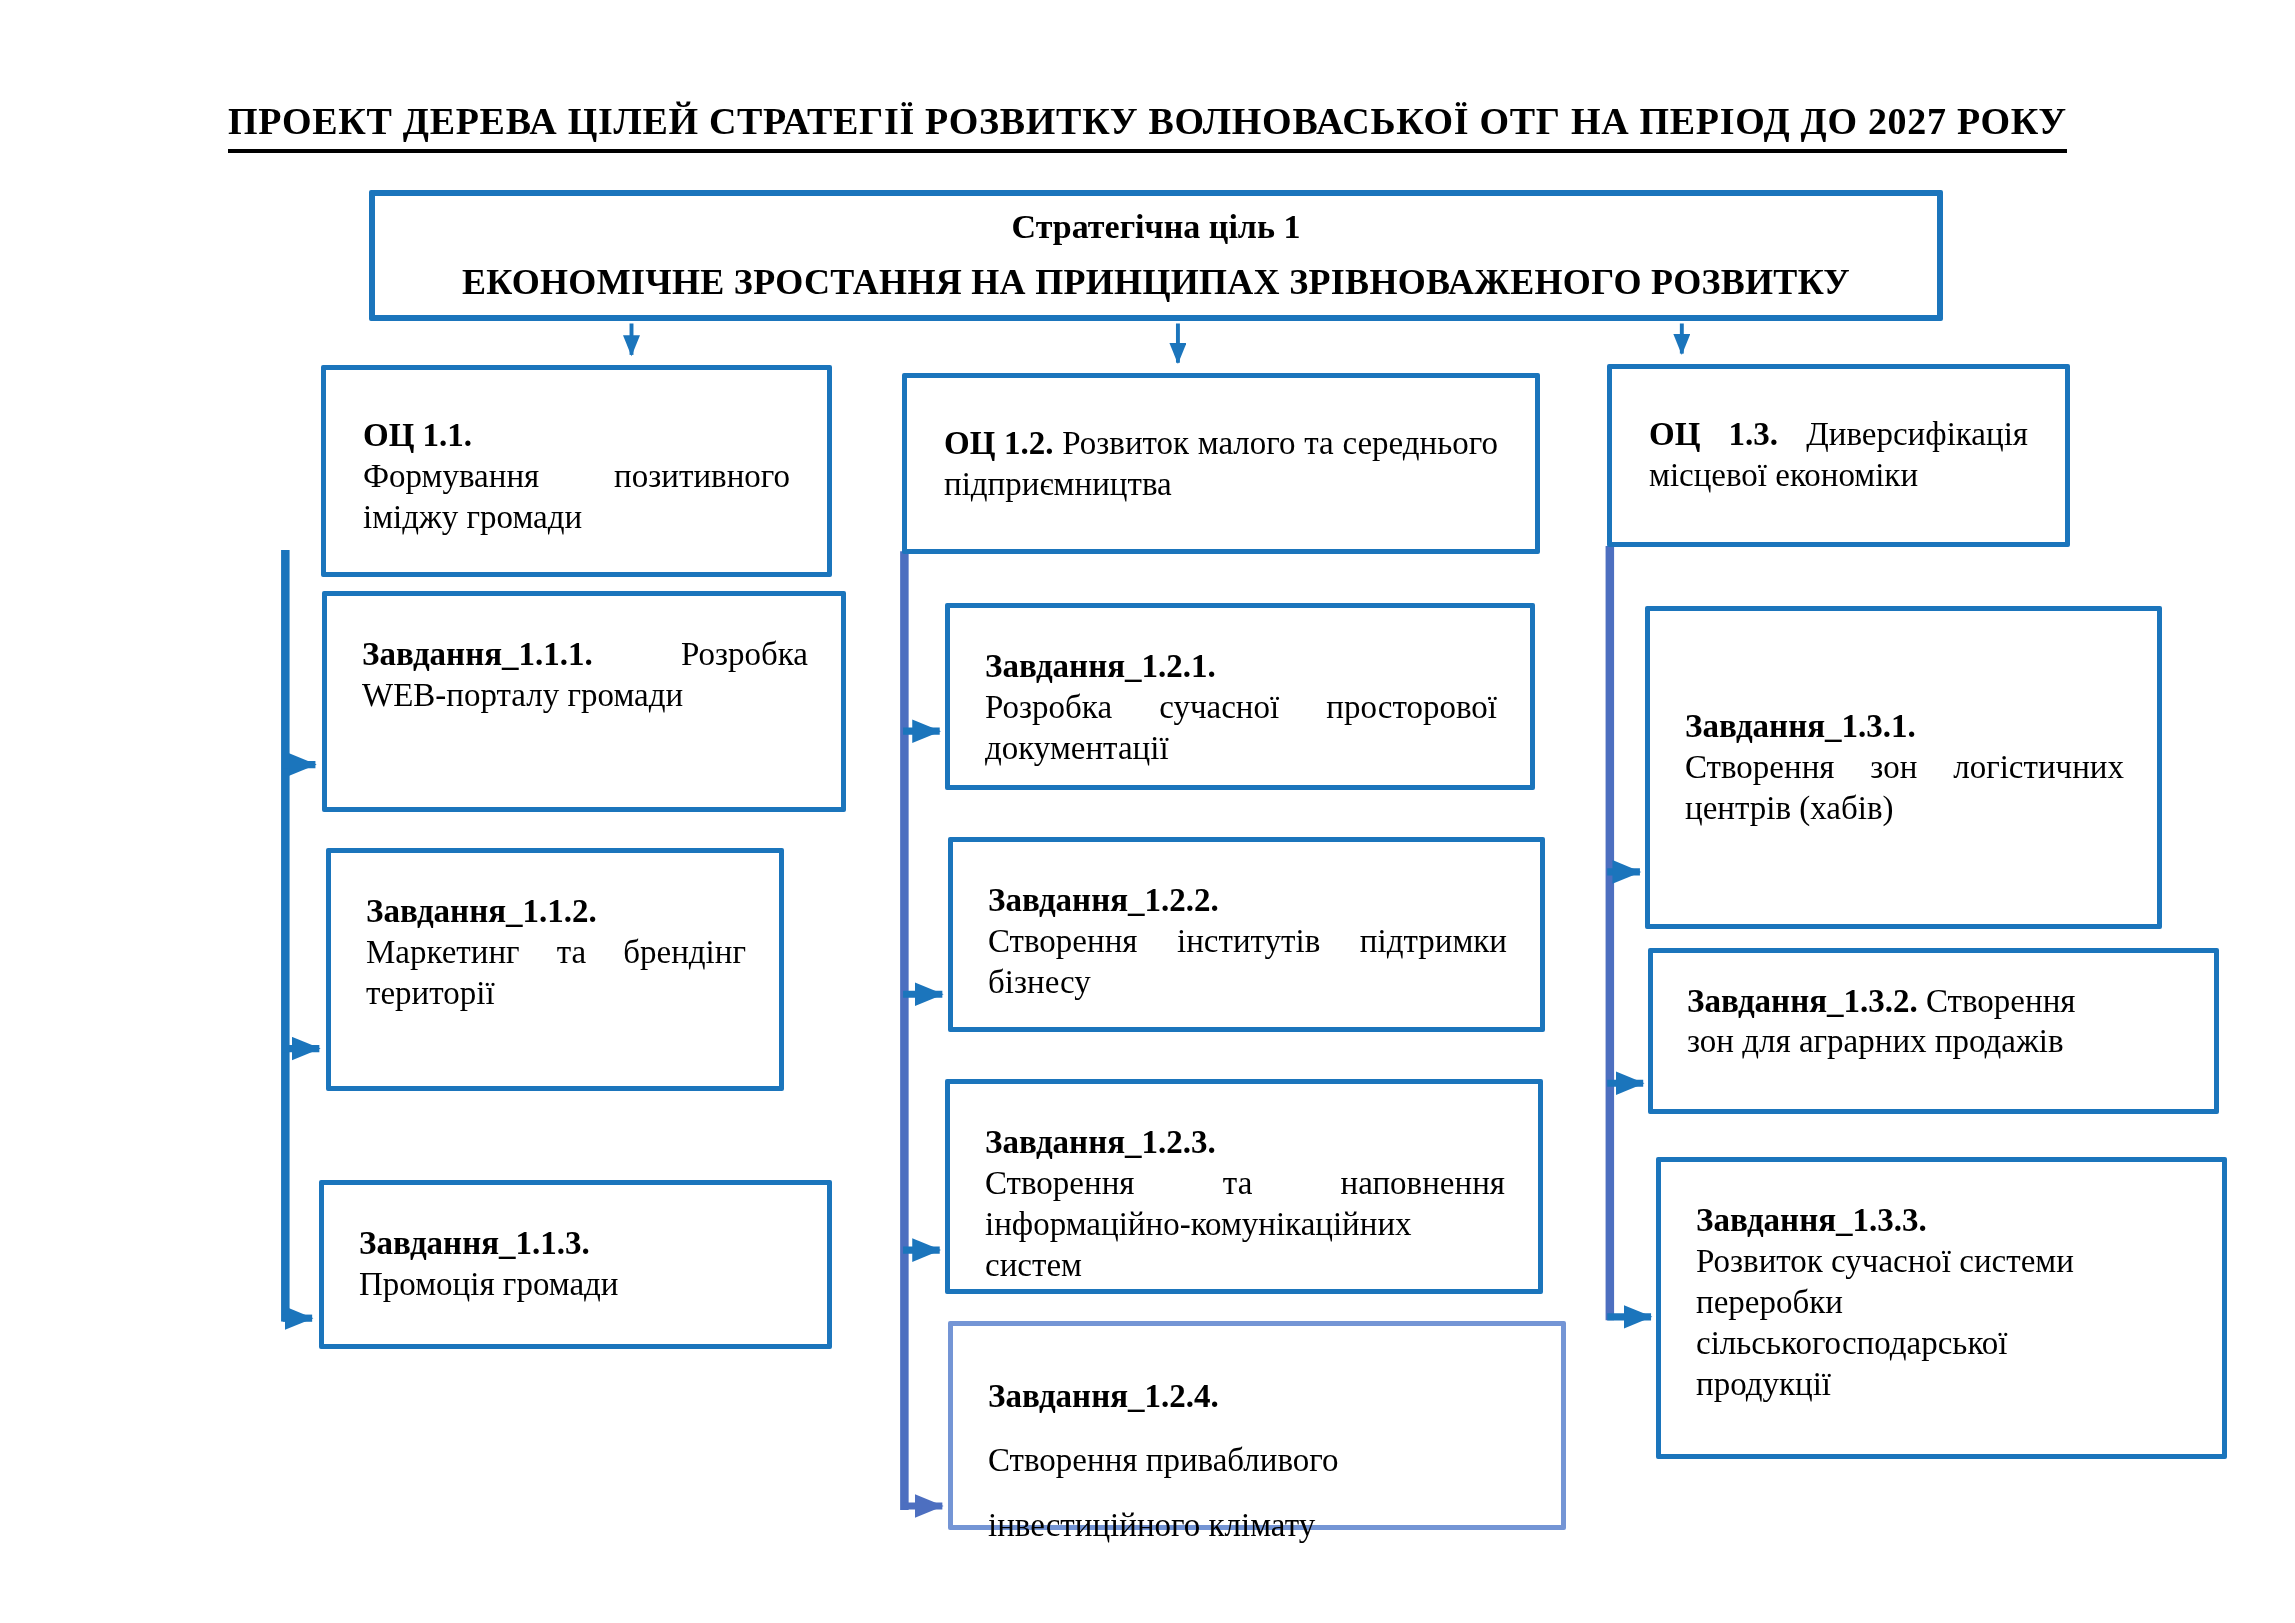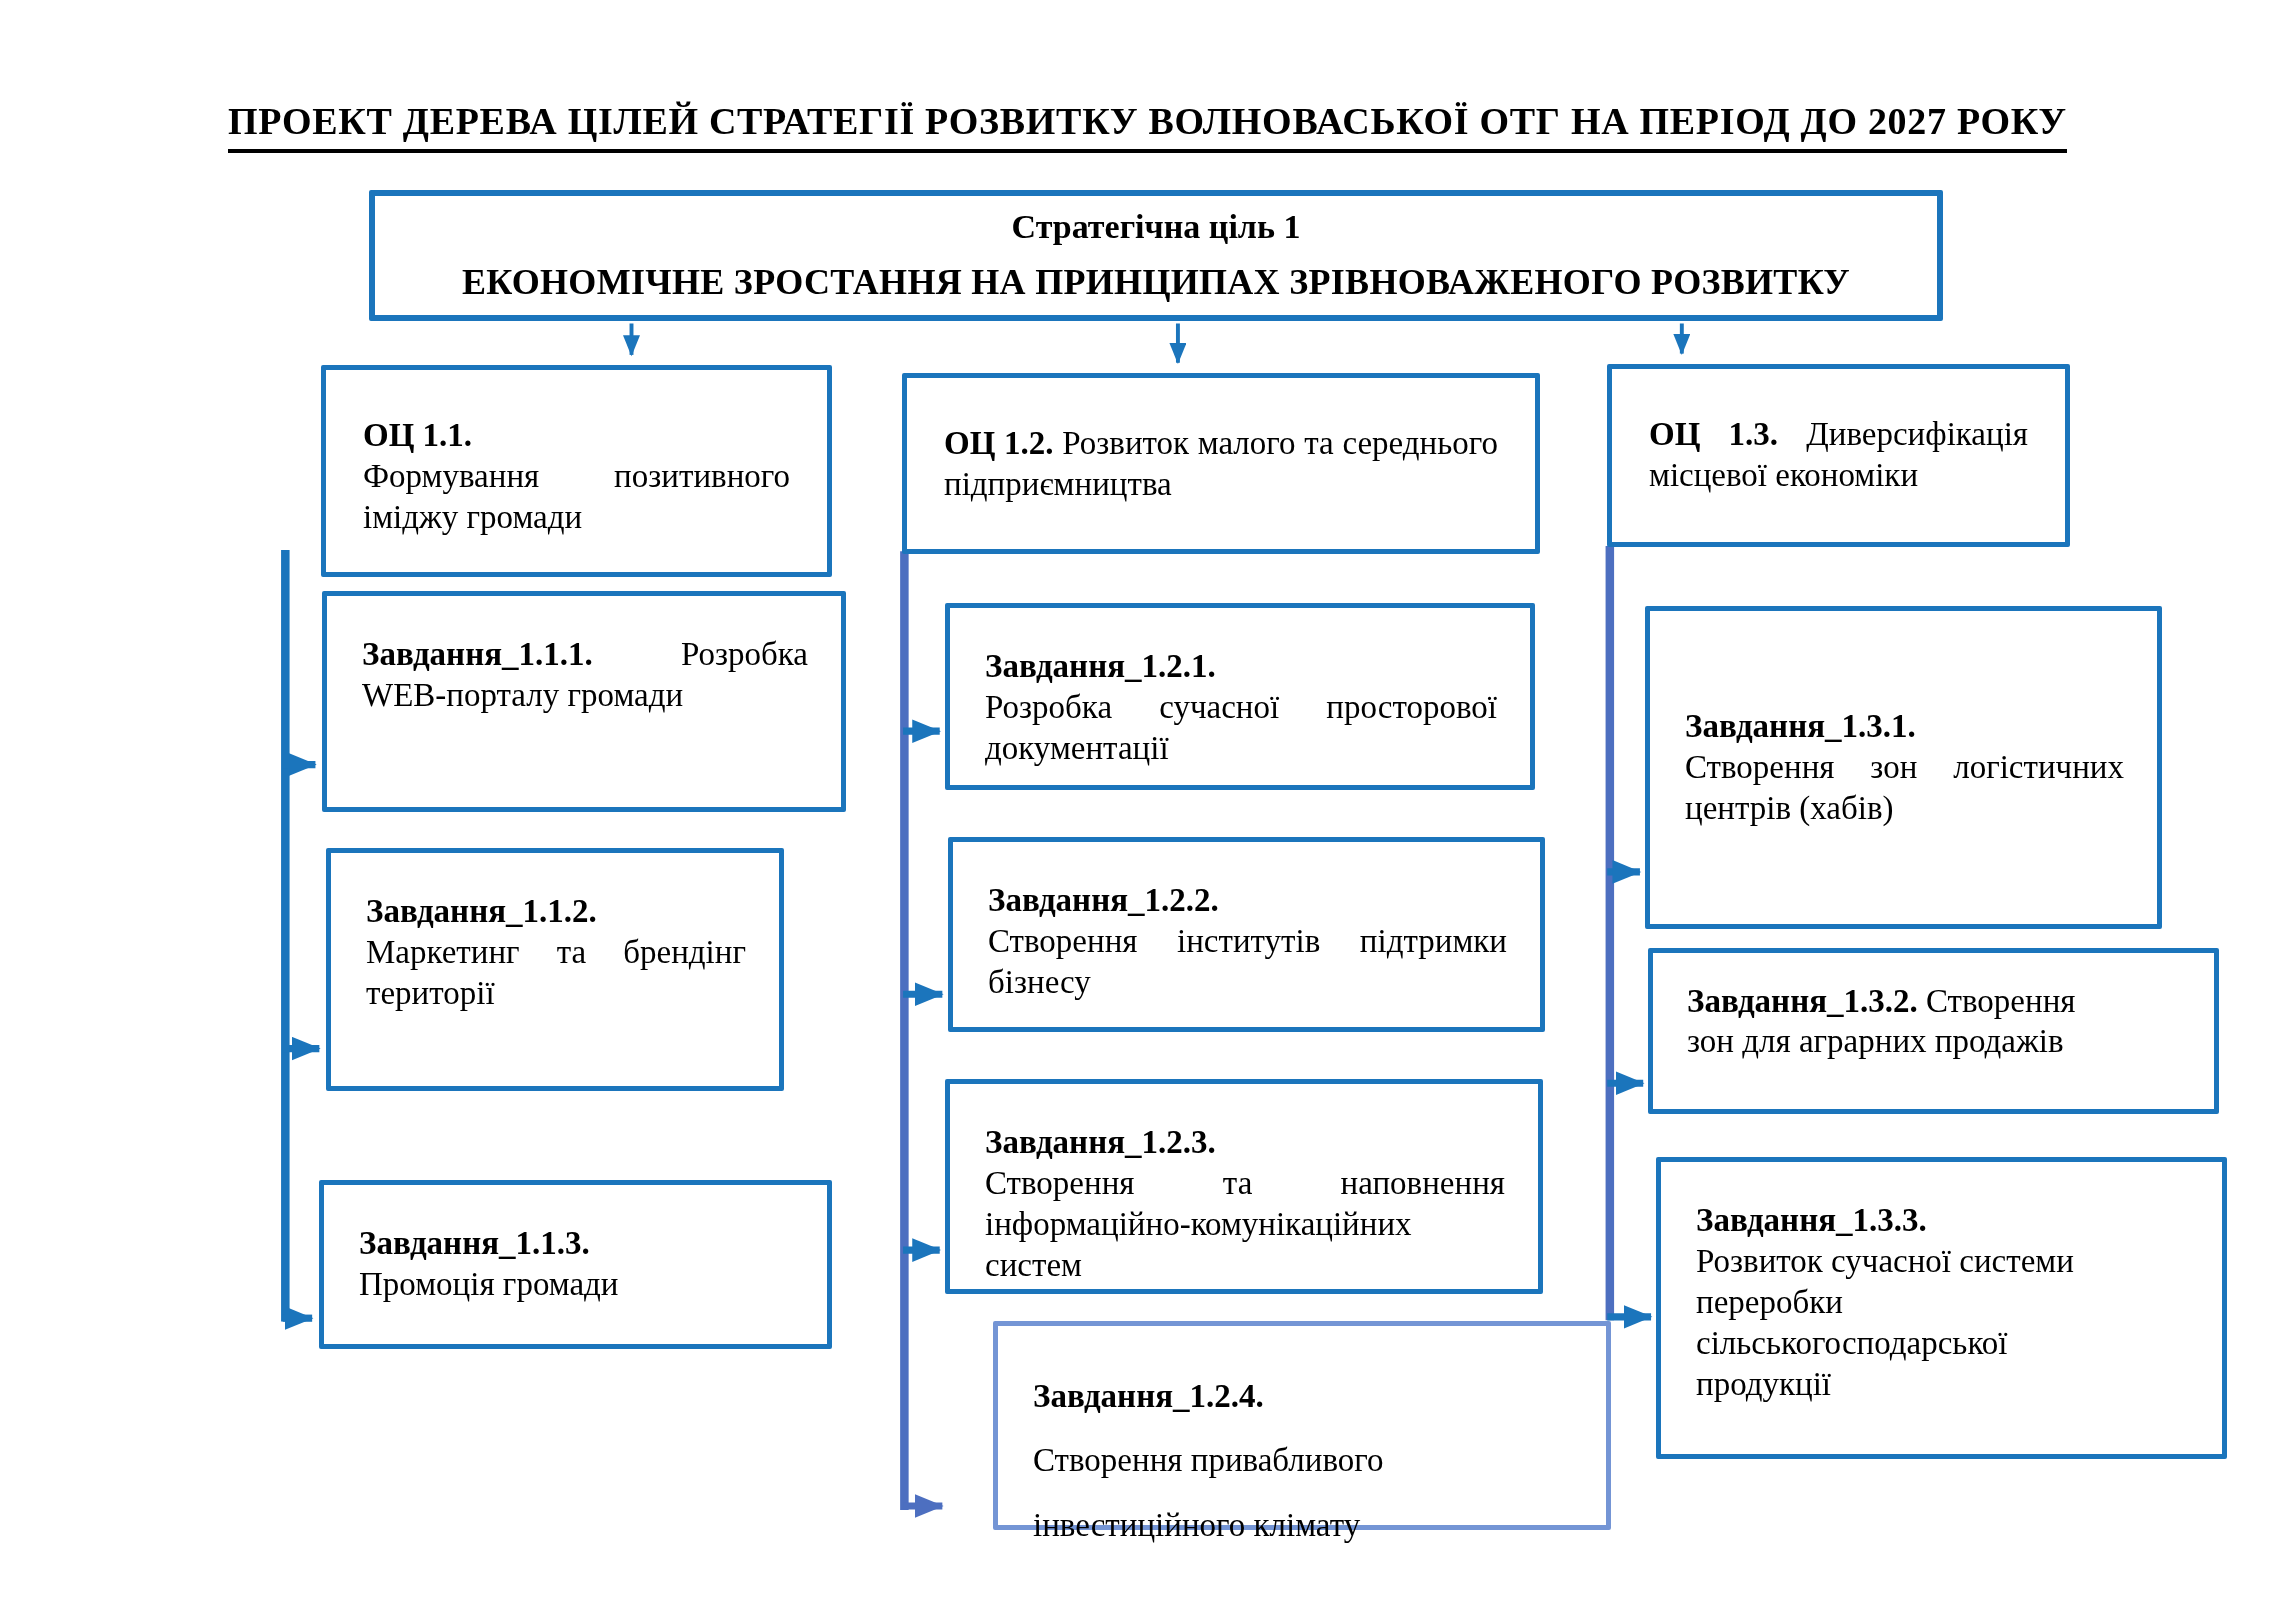--- a/index.html
+++ b/index.html
@@ -117,21 +117,21 @@
   </div>
 
   <div class="box" style="left:948px;top:837px;width:597px;height:195px;">
     <p class="txt pad"><span class="lbl block">Завдання_1.2.2.</span><span>Створення інститутів підтримки бізнесу</span></p>
   </div>
 
   <div class="box" style="left:945px;top:1079px;width:598px;height:215px;">
     <p class="txt pad"><span class="lbl block">Завдання_1.2.3.</span><span>Створення та наповнення інформаційно‑комунікаційних систем</span></p>
   </div>
 
-  <div class="box light" style="left:948px;top:1321px;width:618px;height:209px;margin-left:45px;">
+  <div class="box light" style="left:948px;top:1321px;width:618px;height:209px;">
     <p class="txt pad loose"><span class="lbl block">Завдання_1.2.4.</span><span class="pre">Створення привабливого
 інвестиційного клімату</span></p>
   </div>
 
   <div class="box" style="left:1607px;top:364px;width:463px;height:183px;">
     <p class="txt goalpad"><span class="lbl">ОЦ 1.3.</span> <span>Диверсифікація місцевої економіки</span></p>
   </div>
 
   <div class="box vcenter" style="left:1645px;top:606px;width:517px;height:323px;">
     <p class="txt pad"><span class="lbl block">Завдання_1.3.1.</span><span>Створення зон логістичних центрів (хабів)</span></p>

